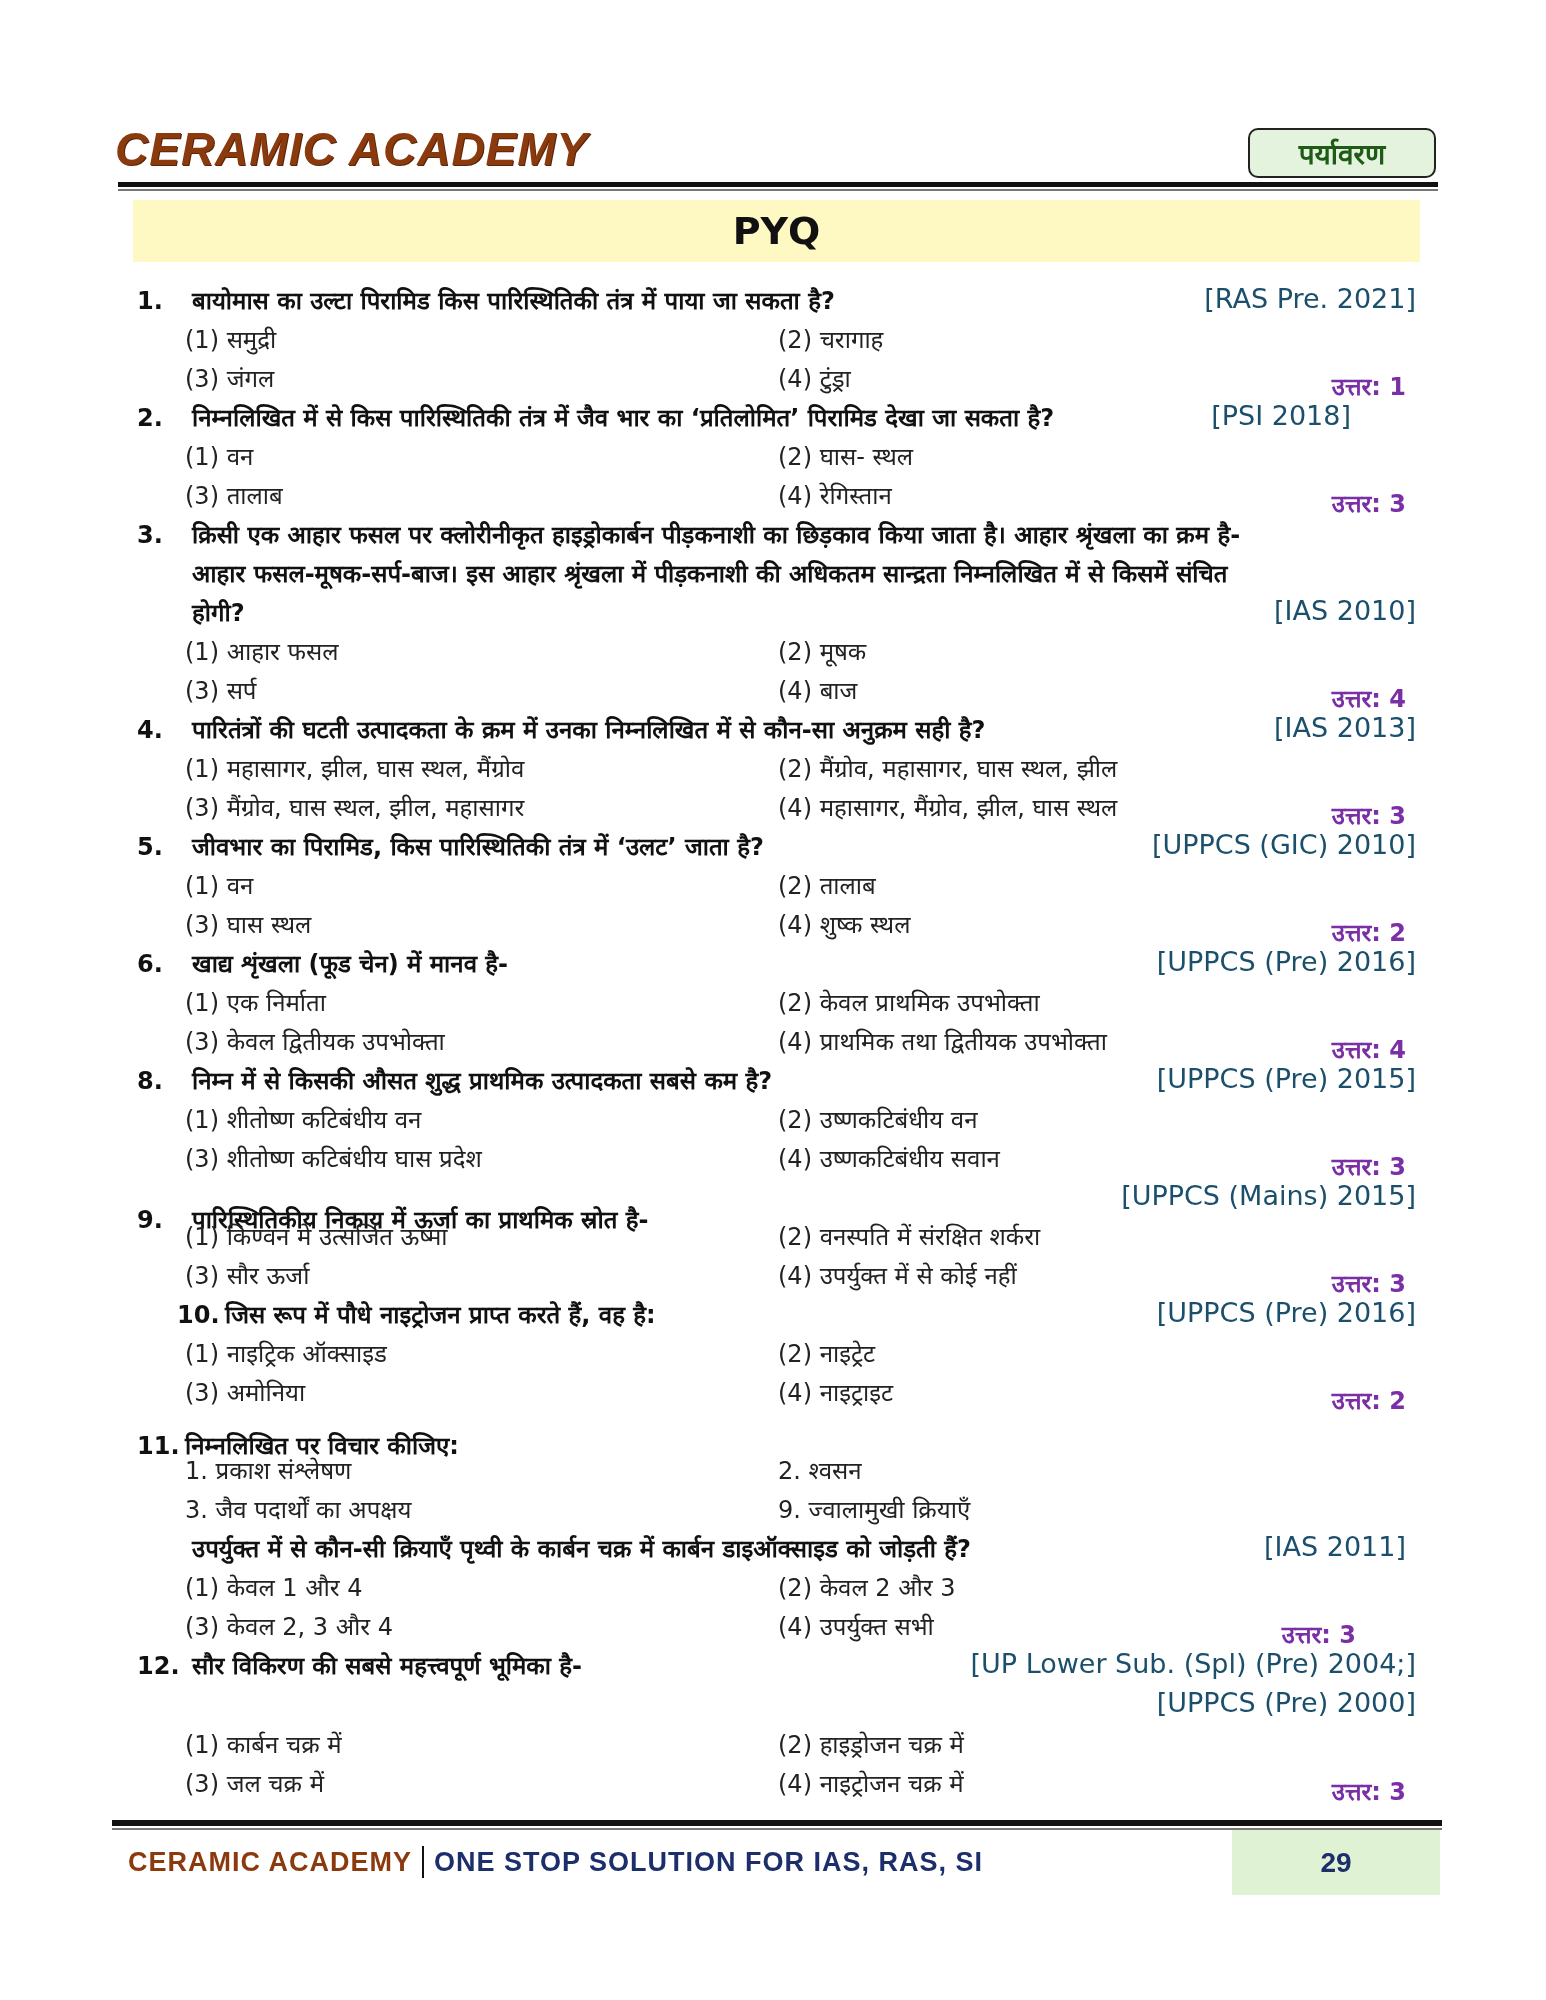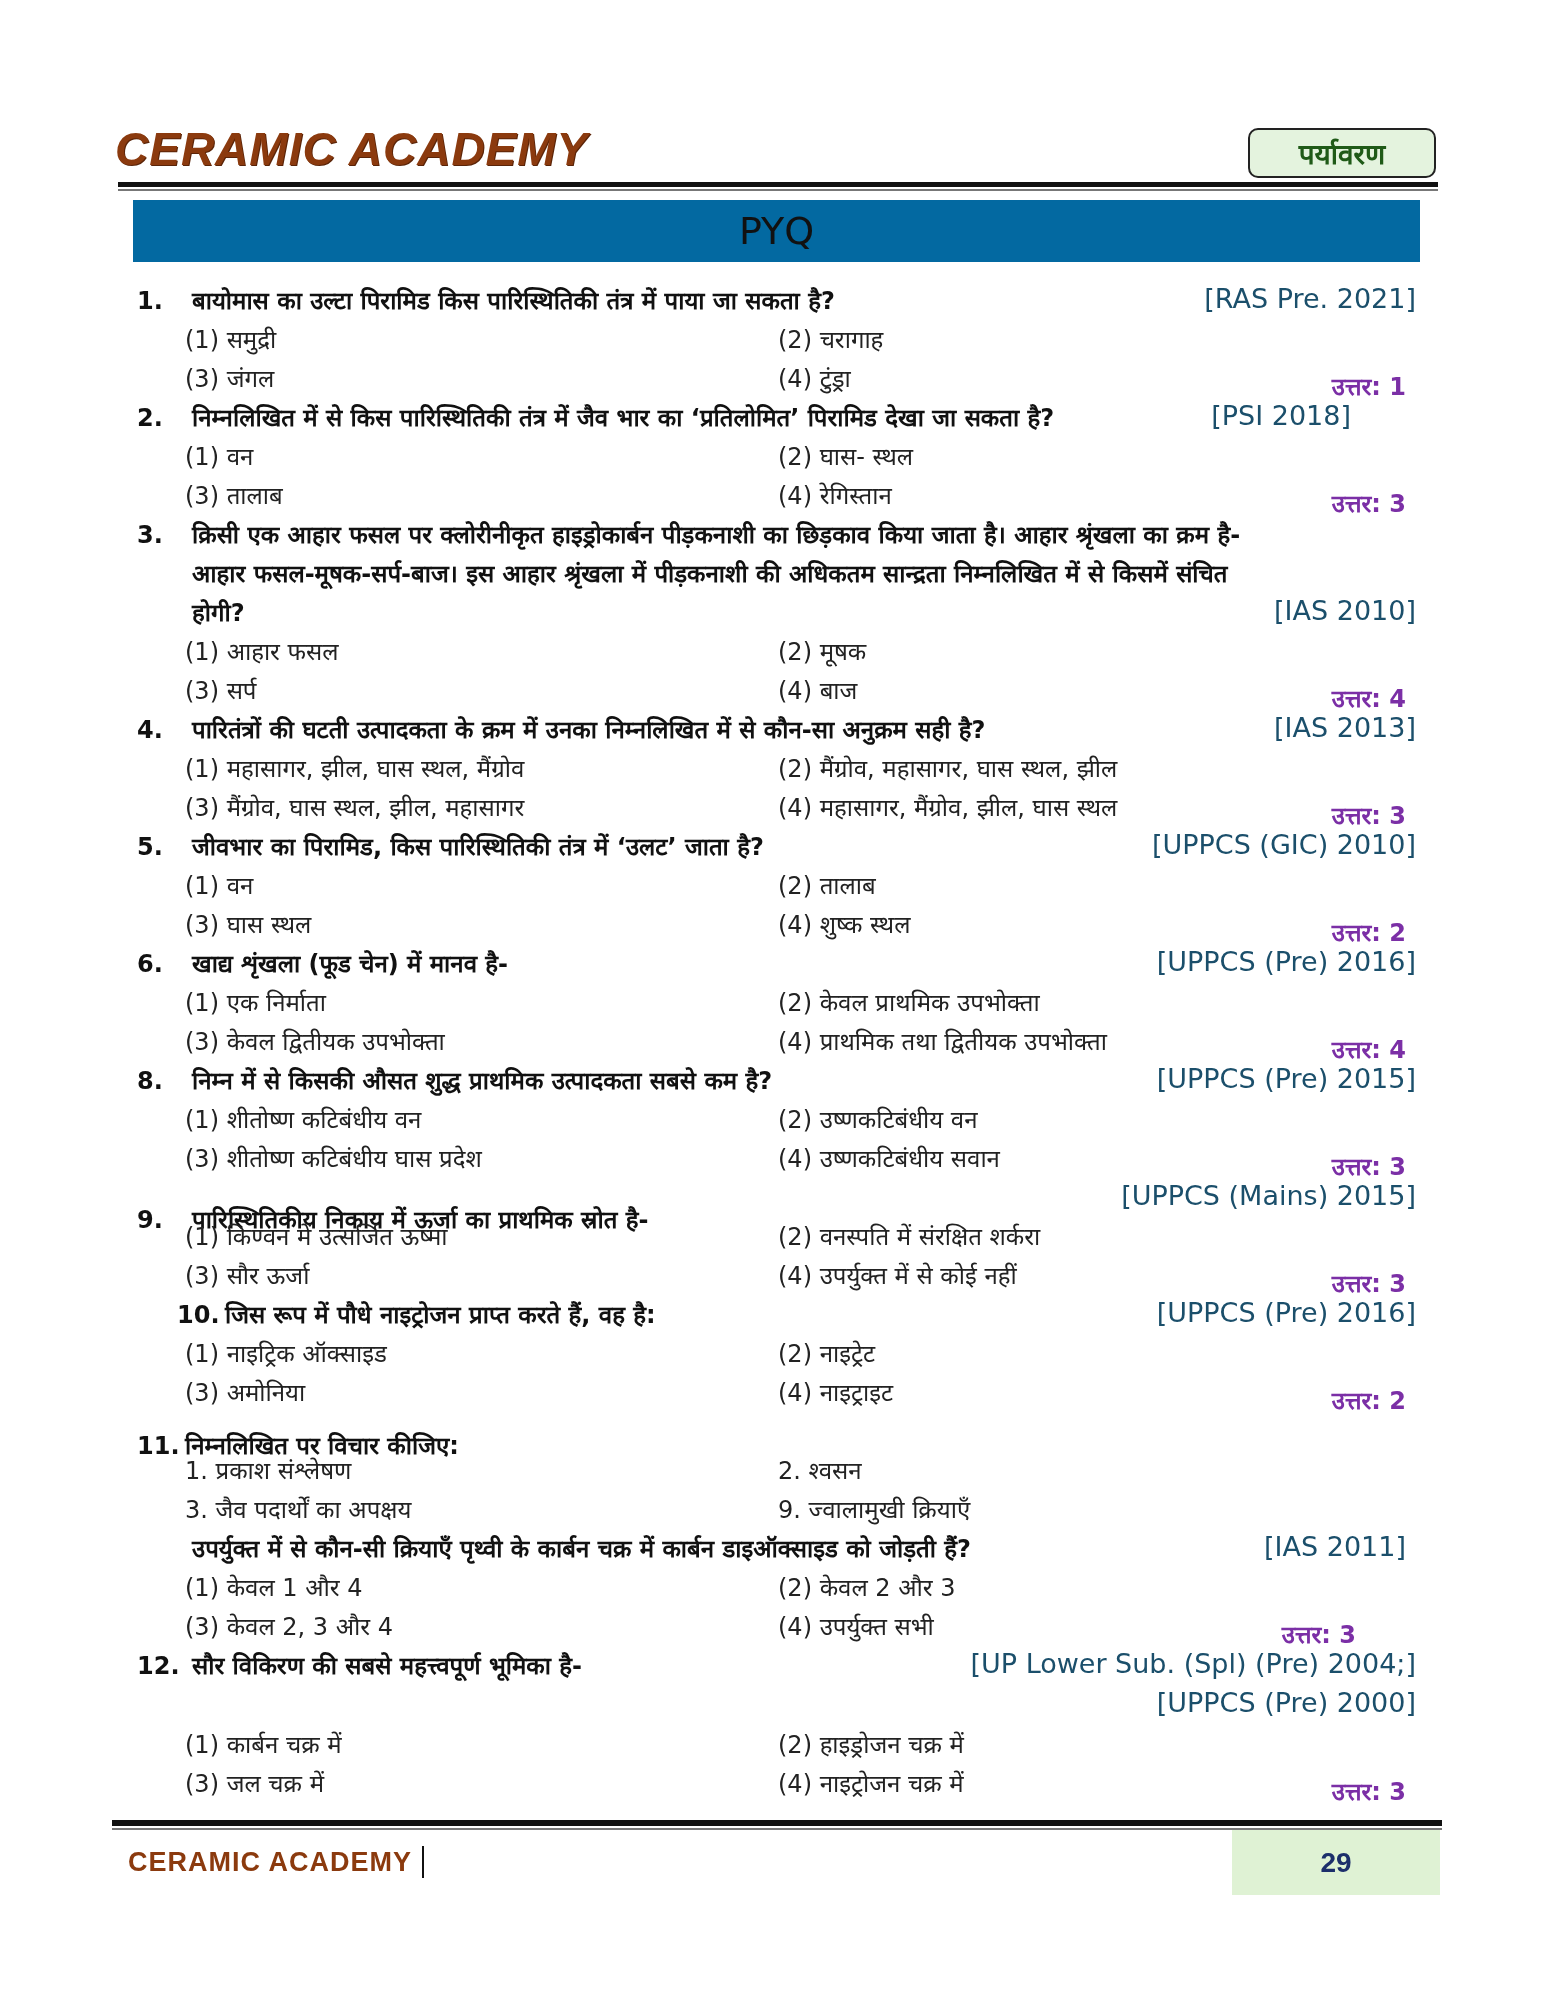--- a/index.html
+++ b/index.html
@@ -7,23 +7,23 @@
          font-family:"DejaVu Sans", sans-serif; color:#111; }
   .abs { position:absolute; }
   .brand { left:115px; top:122px; font-family:"Liberation Sans", sans-serif; font-weight:900;
            font-style:italic; font-size:46px; color:#8B3A0E; letter-spacing:1px;
            text-shadow:1px 1px 0 #5a2408; }
   .badge { left:1248px; top:128px; width:188px; height:50px; border:2px solid #222; border-radius:10px;
            background:#e4f3de; display:flex; align-items:center; justify-content:center;
            font-size:28px; font-weight:bold; color:#1f5a17; box-sizing:border-box; }
   .rule-top { left:118px; top:182px; width:1320px; height:5px; background:#111; }
   .rule-top2 { left:118px; top:189px; width:1320px; height:2px; background:#777; }
-  .pyq-bar { left:133px; top:200px; width:1287px; height:62px; background:#0369a1;
+  .pyq-bar { left:133px; top:200px; width:1287px; height:62px; background:#fef9c3;
              display:flex; align-items:center; justify-content:center;
-             font-size:38px; font-weight:normal; color:#111; font-family:"DejaVu Sans", sans-serif; }
+             font-size:38px; font-weight:bold; color:#111; font-family:"DejaVu Sans", sans-serif; }
   .q { position:absolute; left:137px; width:1280px; font-size:24px; font-weight:bold; line-height:39px; color:#111; }
   .q .num { display:inline-block; width:55px; }
   .q .text { }
   .src { position:absolute; right:130px; font-size:27px; color:#1b4f6b; font-family:"DejaVu Sans", sans-serif; white-space:nowrap; }
   .opt { position:absolute; font-size:24px; color:#222; line-height:39px; white-space:nowrap; }
   .c1 { left:185px; }
   .c2 { left:778px; }
   .ans { position:absolute; right:140px; font-size:24px; font-weight:bold; color:#7b2fa6; line-height:39px;margin-top:8px; }
   .rule-bot { left:112px; top:1820px; width:1330px; height:6px; background:#111; }
   .rule-bot2 { left:112px; top:1828px; width:1330px; height:2px; background:#777; }
@@ -185,16 +185,17 @@
   <div class="opt c1" style="top:1765px;">(3) जल चक्र में</div>
   <div class="opt c2" style="top:1765px;">(4) नाइट्रोजन चक्र में</div>
   <div class="ans" style="top:1765px;">उत्तर: 3</div>
 </div>
 
 <div class="abs rule-bot"></div>
 <div class="abs rule-bot2"></div>
 <div class="abs footer">
   <span class="f-brand">CERAMIC ACADEMY</span>
   <span class="f-sep"></span>
+  <span class="f-tag">ONE STOP SOLUTION FOR IAS, RAS, SI</span>
 </div>
 <div class="abs pagebox">
   <span>29</span>
 </div>
 
 </body></html>

